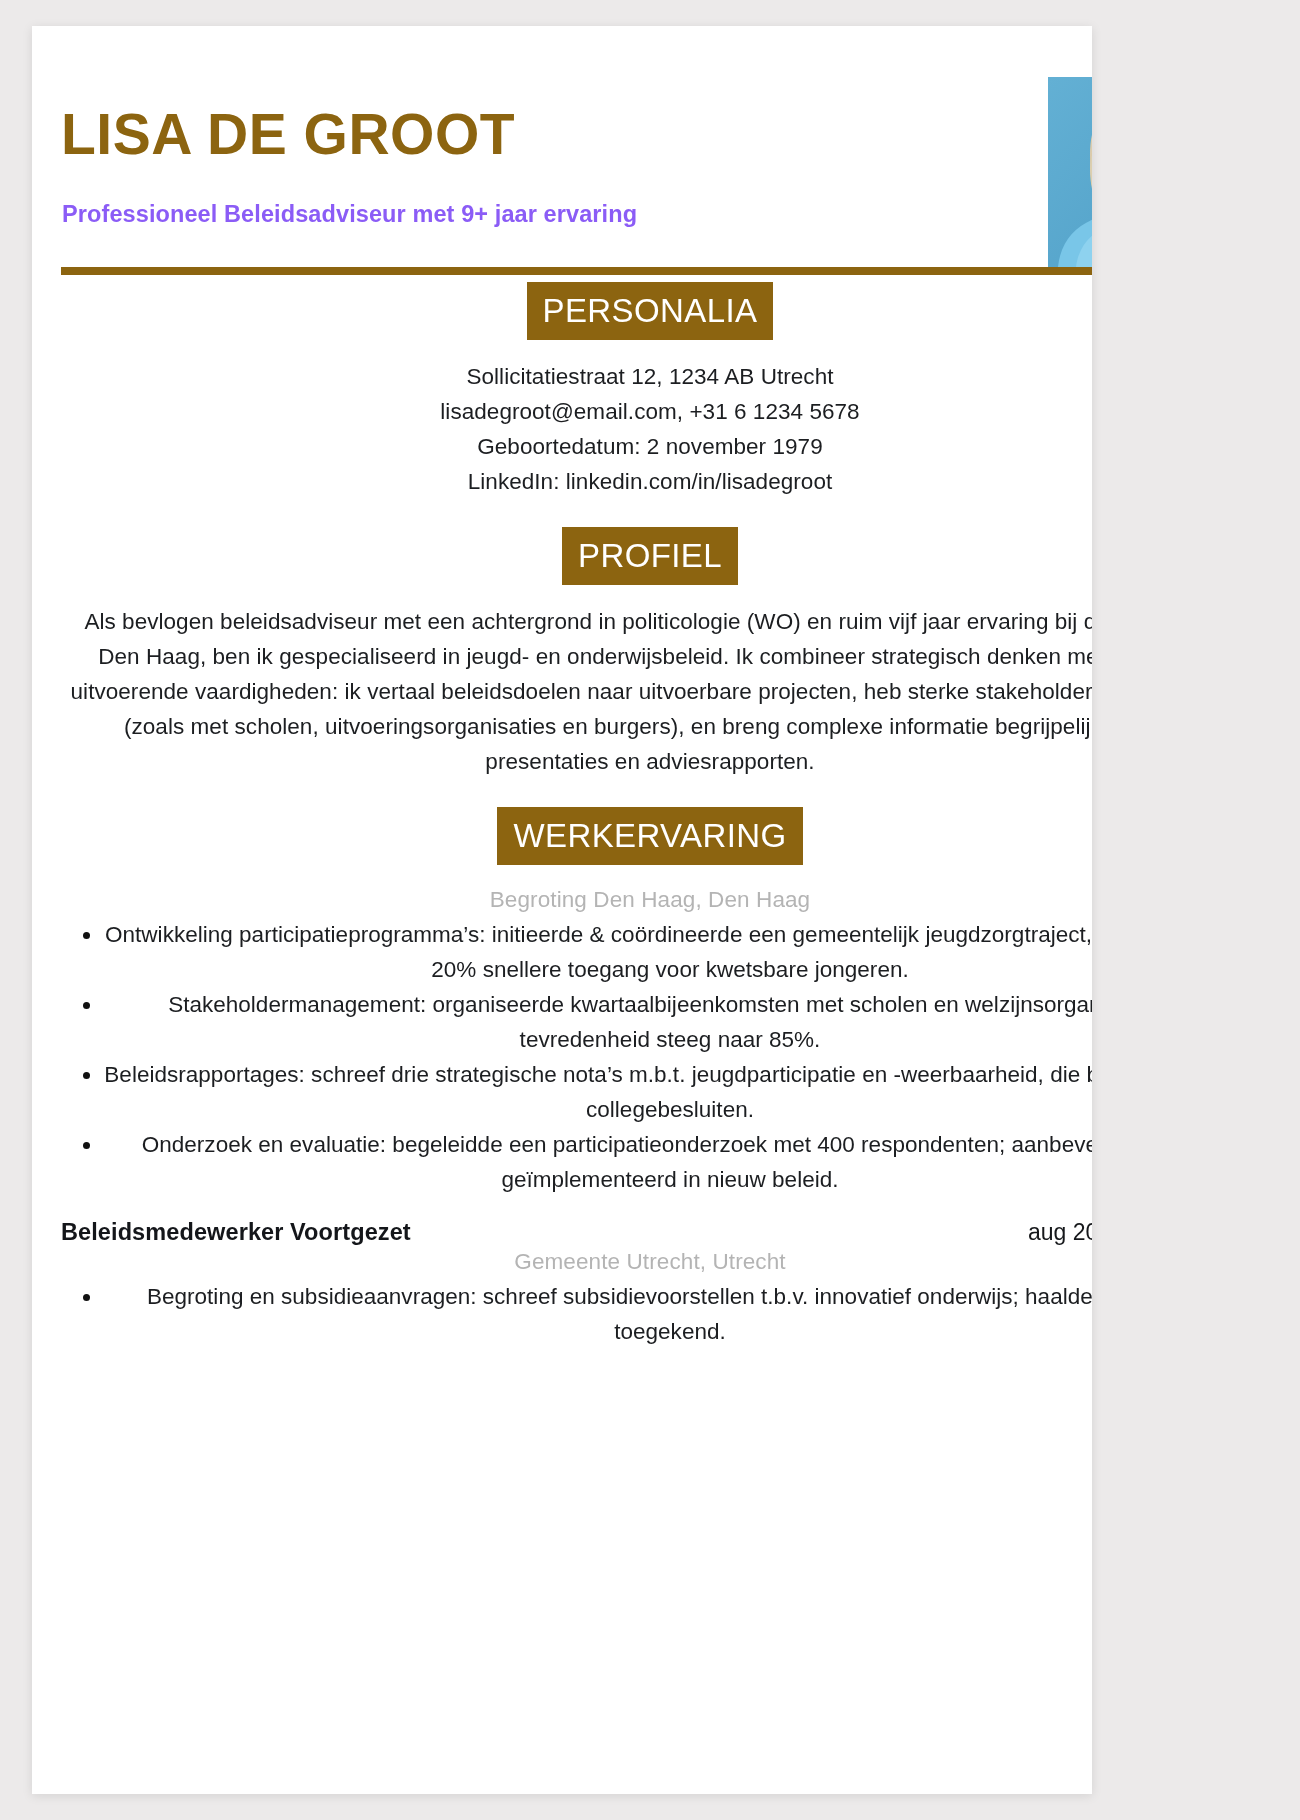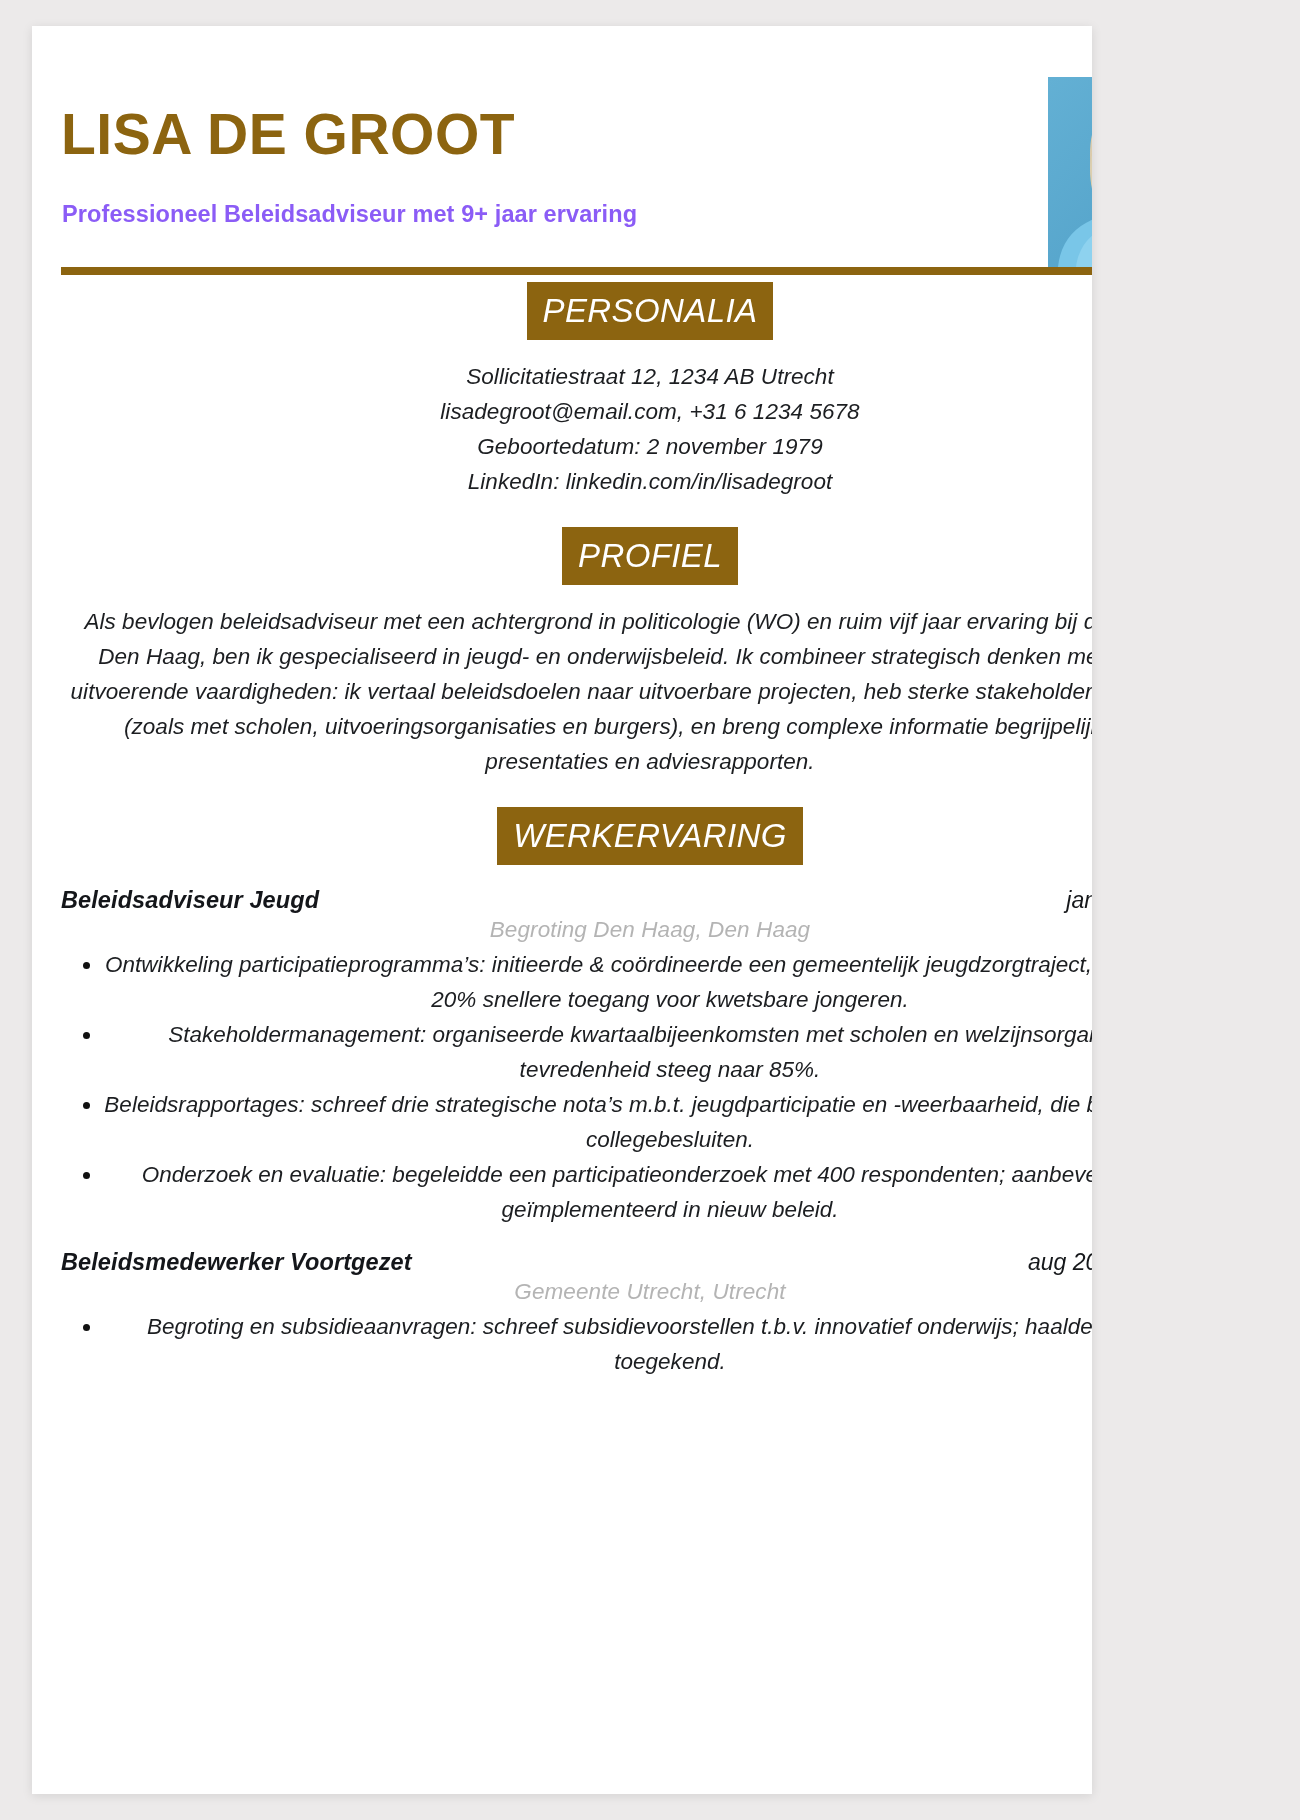--- a/index.html
+++ b/index.html
@@ -73,21 +73,21 @@
   .rule {
     position: absolute;
     left: 0;
     top: 223px;
     width: 1178px;
     height: 8px;
     background: #8c6410;
   }
 
   
-  .section { margin-top: 0; font-style: italic; }
+  .section { margin-top: 0; }
 
   .sec-head {
     display: inline-block;
     background: #8c6410;
     color: #ffffff;
     font-size: 33px;
     font-weight: 400;
     letter-spacing: 0.4px;
     line-height: 1;
     padding: 12px 16px 13px 16px;
@@ -239,24 +239,20 @@
       <div class="gap-sm"></div>
       <p class="body-text">Als bevlogen beleidsadviseur met een achtergrond in politicologie (WO) en ruim vijf jaar ervaring bij de gemeente Den Haag, ben ik gespecialiseerd in jeugd- en onderwijsbeleid. Ik combineer strategisch denken met praktisch uitvoerende vaardigheden: ik vertaal beleidsdoelen naar uitvoerbare projecten, heb sterke stakeholdervaardigheden (zoals met scholen, uitvoeringsorganisaties en burgers), en breng complexe informatie begrijpelijk over in presentaties en adviesrapporten.</p>
     </div>
 
     <div class="section">
       <div class="gap-md"></div>
       <div class="sec-head">WERKERVARING</div>
 
       
       <div class="job">
-        <div class="job-row">
-          <div class="job-title">Beleidsadviseur Jeugd</div>
-          <div class="job-date">jan 2020 - heden</div>
-        </div>
         <div class="job-company">Begroting Den Haag, Den Haag</div>
         <ul class="bullets">
           <li>Ontwikkeling participatieprogramma’s: initieerde &amp; coördineerde een gemeentelijk jeugdzorgtraject, resulterend in 20% snellere toegang voor kwetsbare jongeren.</li>
           <li>Stakeholdermanagement: organiseerde kwartaalbijeenkomsten met scholen en welzijnsorganisaties; tevredenheid steeg naar 85%.</li>
           <li>Beleidsrapportages: schreef drie strategische nota’s m.b.t. jeugdparticipatie en -weerbaarheid, die bijdroegen aan collegebesluiten.</li>
           <li>Onderzoek en evaluatie: begeleidde een participatieonderzoek met 400 respondenten; aanbevelingen zijn geïmplementeerd in nieuw beleid.</li>
         </ul>
       </div>
 
       

